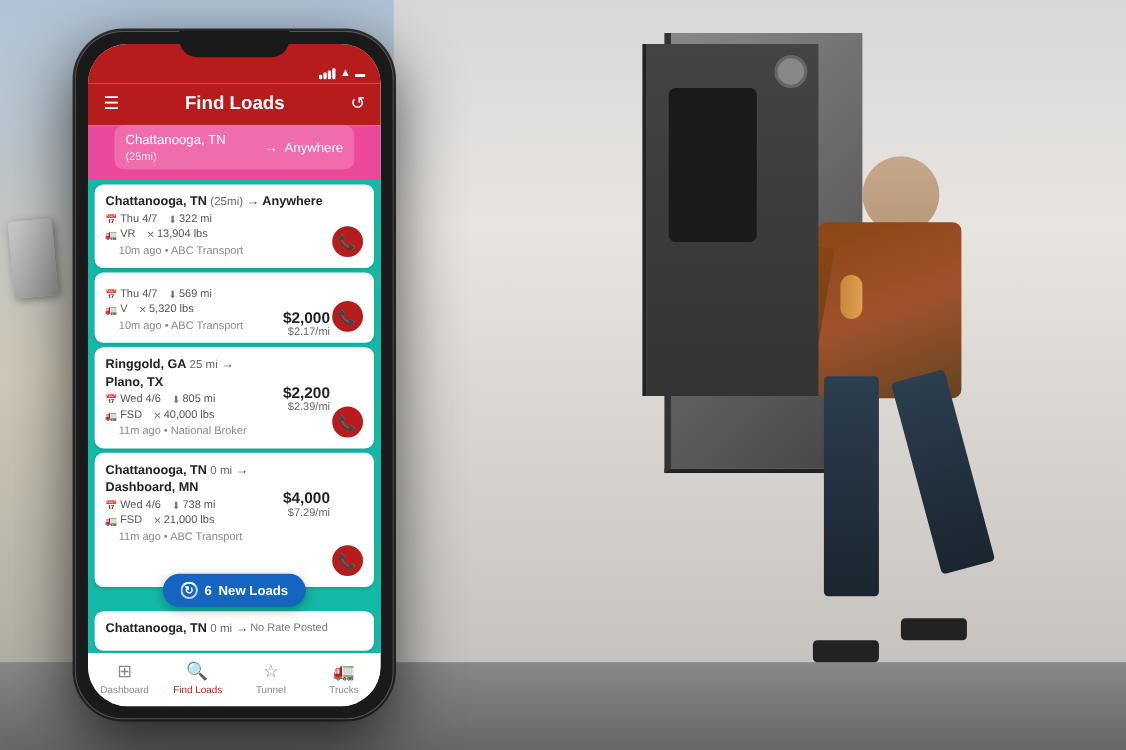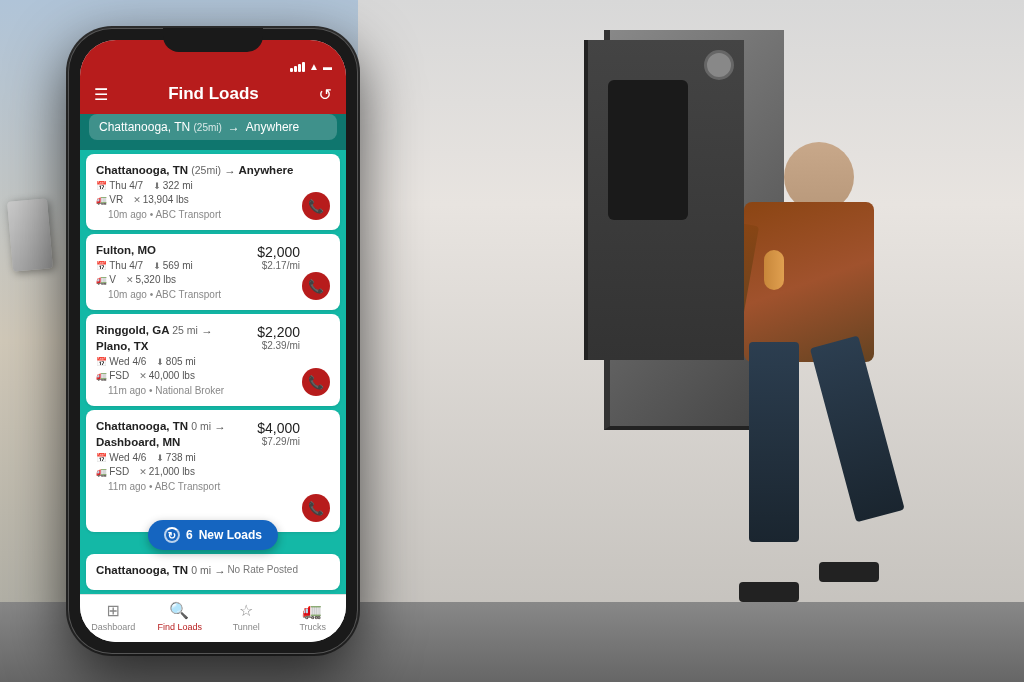--- a/index.html
+++ b/index.html
@@ -130,22 +130,22 @@
       font-size: 17px;
       font-weight: 600;
     }
     .header-refresh-icon {
       color: white;
       font-size: 16px;
     }
 
     
     .search-bar {
-      background: #0f766e;
-      padding: 0 9px 10px;
+      background: #ec4899;
+      padding: 0 24px 10px;
       flex-shrink: 0;
     }
     .search-row {
       background: rgba(255,255,255,0.2);
       border-radius: 8px;
       padding: 6px 10px;
       display: flex;
       align-items: center;
       gap: 6px;
     }
@@ -234,22 +234,23 @@
     }
 
     .load-price {
       position: absolute;
       top: 10px;
       right: 40px;
       text-align: right;
     }
     .price-main {
       font-size: 14px;
-      font-weight: 400;
+      font-weight: 700;
       color: #222;
+      margin-top: 23px;
     }
     .price-per-mile {
       font-size: 10px;
       color: #666;
     }
 
     .call-btn {
       position: absolute;
       right: 10px;
       bottom: 10px;
@@ -463,21 +464,20 @@
               <span>13,904 lbs</span>
             </div>
           </div>
           <div class="load-footer">
             <span>10m ago • ABC Transport</span>
           </div>
           <div class="call-btn">📞</div>
         </div>
 
         <div class="load-card">
-          <div class="load-destination">Fulton, MO</div>
           <div class="load-details-row">
             <div class="detail-item">
               <span class="detail-icon">📅</span>
               <span>Thu 4/7</span>
             </div>
             <div class="detail-item">
               <span class="detail-icon">⬇</span>
               <span>569 mi</span>
             </div>
           </div>

